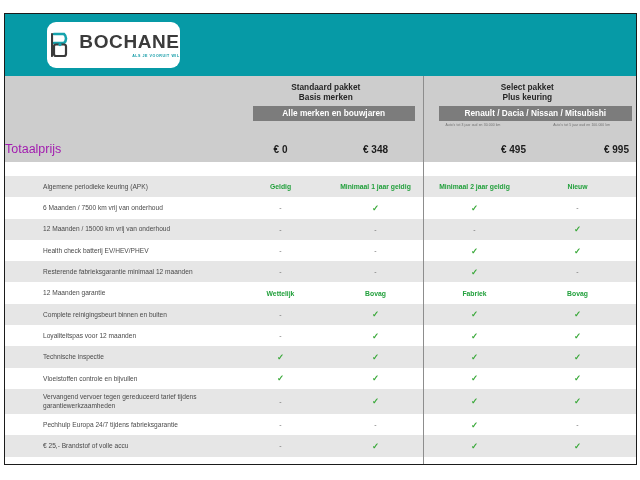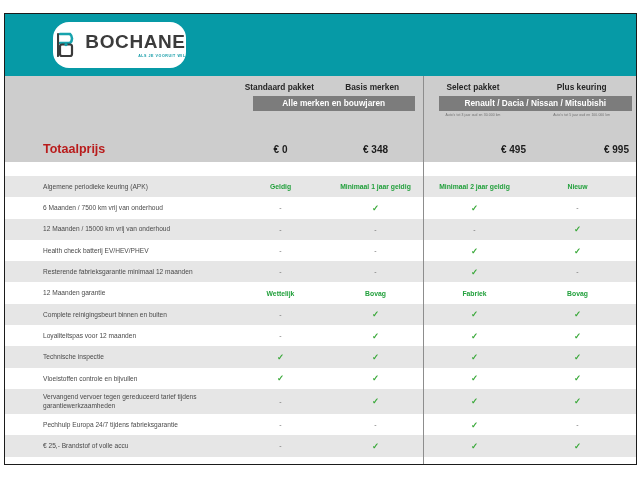--- a/index.html
+++ b/index.html
@@ -21,24 +21,24 @@
   
   .banner {
     position: relative;
     height: 62px;
     background: #069aa6;
     display: flex;
     align-items: center;
   }
   .logo-card {
     position: absolute;
-    left: 48px; top: 8px;
+    left: 42px; top: 8px;
     width: 133px; height: 46px;
     background: #ffffff;
-    border-radius: 16px;
+    border-radius: 9px;
     display: flex;
     align-items: center;
     justify-content: center;
     gap: 6px;
     padding-left: 4px;
   }
   .logo-mark { width: 22px; height: 26px; flex: none; }
   .logo-text-wrap { display: flex; flex-direction: column; align-items: flex-end; }
   .logo-word {
     font-size: 19px; font-weight: bold; letter-spacing: 0.6px;
@@ -71,21 +71,21 @@
   }
   .head-row { display: flex; height: 100%; }
   .head-grp {
     position: relative;
     display: flex;
     flex-direction: column;
     padding-top: 6px;
   }
   .grp-left  { width: 186px; }
   .grp-right { width: 218px; }
-  .grp-labels { display: flex; justify-content: space-around; }
+  .grp-labels { display: flex; justify-content: space-around; flex-direction: column; }
   .grp-label {
     font-size: 8.3px; font-weight: bold; color: #262626;
     text-align: center; flex: 1;
   }
   .grp-bar {
     margin: 4px 4px 0 20px;
     background: #7c7c7c;
     color: #ffffff;
     font-size: 8.3px; font-weight: bold;
     text-align: center;
@@ -104,22 +104,21 @@
   }
 
   
   .total-row {
     display: flex;
     background: #cdcdcd;
     height: 26px;
     align-items: center;
   }
   .total-label {
-    font-size: 12.5px; font-weight: bold; color: #b91c1c;
-    padding-left: 38px;
+    font-size: 12.5px; font-weight: normal; color: #a21caf;
   }
   .total-val {
     font-size: 10px; font-weight: bold; color: #1c1c1c;
   }
 
   
   .strip { height: 14px; background: #ffffff; }
 
   
   .rows { position: relative; }

